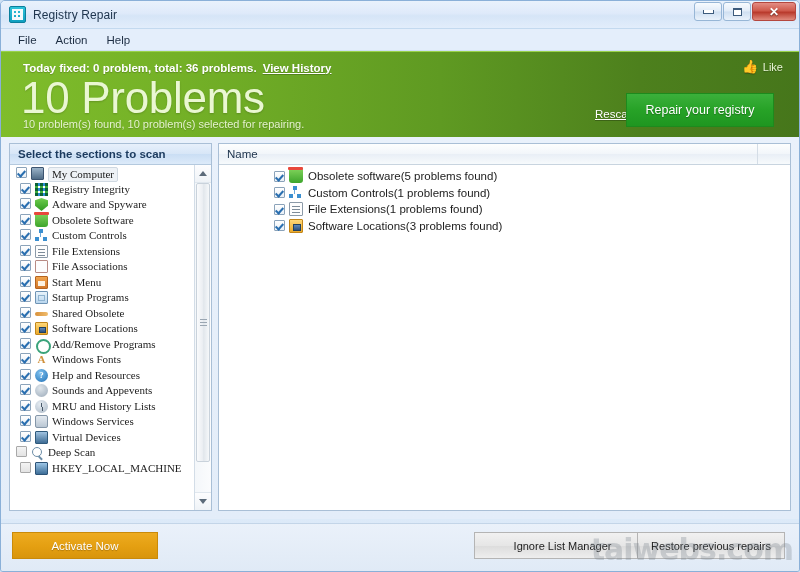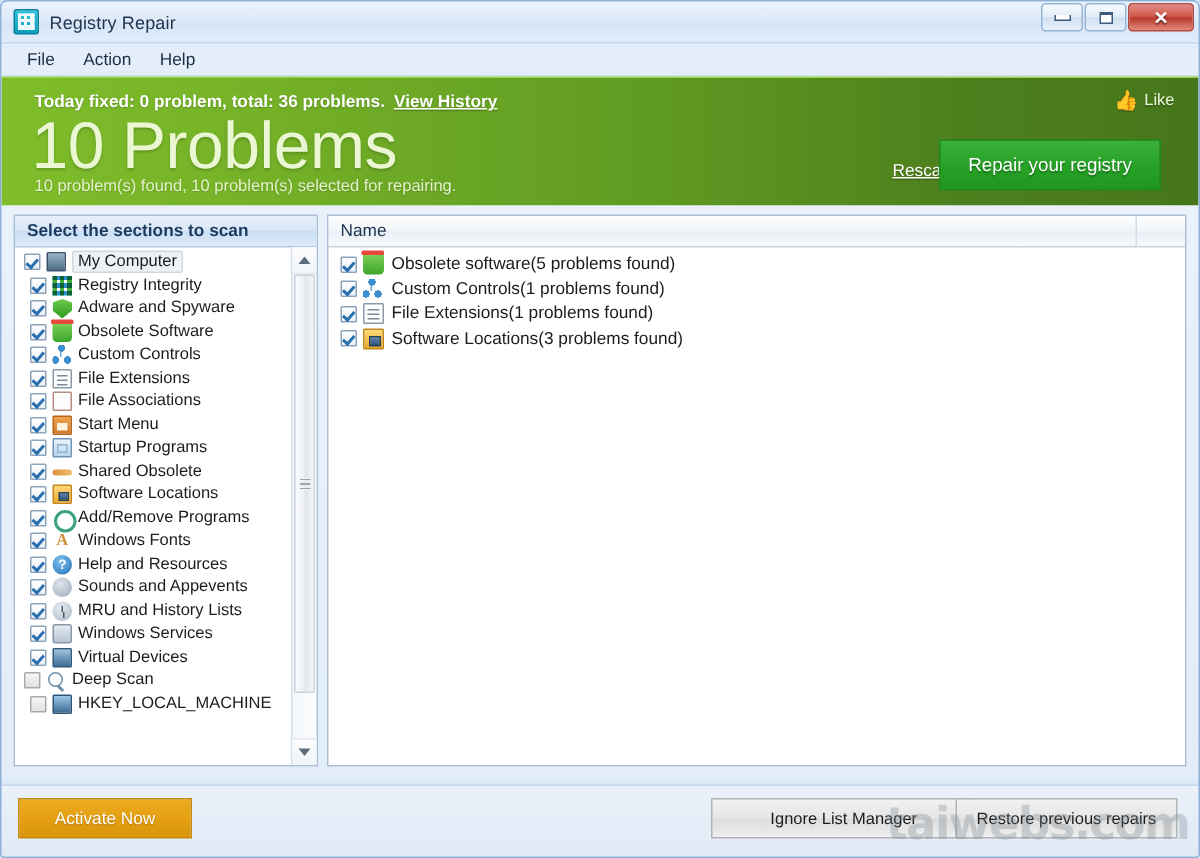--- a/index.html
+++ b/index.html
@@ -138,22 +138,22 @@
   .col-head .cell{padding-left:8px;text-align:center;}
   .col-div{
     position:absolute;top:0;bottom:0;width:1px;background:#d4dde6;
   }
   
   .tree{
     position:absolute;left:0;right:17px;top:21px;bottom:0;
     overflow:hidden;padding-top:2px;
   }
   .tnode{
-    display:flex;align-items:center;height:15.5px;font-size:11px;color:#1c1c1c;
-    padding-left:6px;white-space:nowrap;
+    display:flex;align-items:flex-start;height:15.5px;font-size:11px;color:#1c1c1c;
+    padding-left:6px;white-space:nowrap;font-family:Liberation Serif, serif;
   }
   .tnode.child{padding-left:10px;}
   .cb{
     width:11px;height:11px;flex:none;margin-right:4px;box-sizing:border-box;
     border:1px solid #8ba3ba;border-radius:1px;
     background:linear-gradient(180deg,#ffffff 0%,#eaf0f6 100%);
     position:relative;
   }
   .cb.on::after{
     content:"";position:absolute;left:2px;top:1px;width:3px;height:6px;
@@ -183,34 +183,34 @@
   .tri.down{border-top:5px solid #5c6b7a;}
   .sb-thumb{
     position:absolute;left:1px;right:1px;top:18px;bottom:48px;
     background:linear-gradient(90deg,#fafbfc 0%,#eceff3 45%,#e2e7ec 55%,#f6f8fa 100%);
     border:1px solid #c9d2db;border-radius:2px;
     display:flex;align-items:center;justify-content:center;
   }
   .grip{width:7px;height:7px;
     background:repeating-linear-gradient(180deg,#9aa6b2 0 1px,transparent 1px 3px);}
   
-  .rlist{position:absolute;left:0;right:0;top:22px;bottom:0;padding-top:2px;}
+  .rlist{position:absolute;left:0;right:0;top:22px;bottom:0;padding-top:2px;padding-left:47px;}
   .rrow{
     display:flex;align-items:center;height:16.5px;font-size:11.5px;color:#1c1c1c;
     padding-left:8px;
   }
   .rrow .ic{width:14px;height:14px;margin-right:5px;}
   
   .footer{
     position:absolute;left:0;right:0;bottom:0;height:47px;
     background:linear-gradient(180deg,#eaf1fa 0%,#e0eaf6 100%);
     border-top:1px solid #c3d5e8;
   }
   .activate{
-    position:absolute;left:11px;top:8px;width:116px;height:27px;
+    position:absolute;left:11px;top:8px;width:146px;height:27px;
     background:linear-gradient(180deg,#edab20 0%,#e49f11 55%,#d8950c 100%);
     border:1px solid #c98a0a;
     color:#ffffff;font-size:11.5px;
     display:flex;align-items:center;justify-content:center;
     text-shadow:0 1px 1px rgba(0,0,0,.25);box-sizing:border-box;
   }
   .gbtn{
     position:absolute;top:8px;height:27px;
     background:linear-gradient(180deg,#f1f1f1 0%,#e6e6e6 50%,#dcdcdc 51%,#eeeeee 100%);
     border:1px solid #b4b4b4;color:#1c1c1c;font-size:11px;

